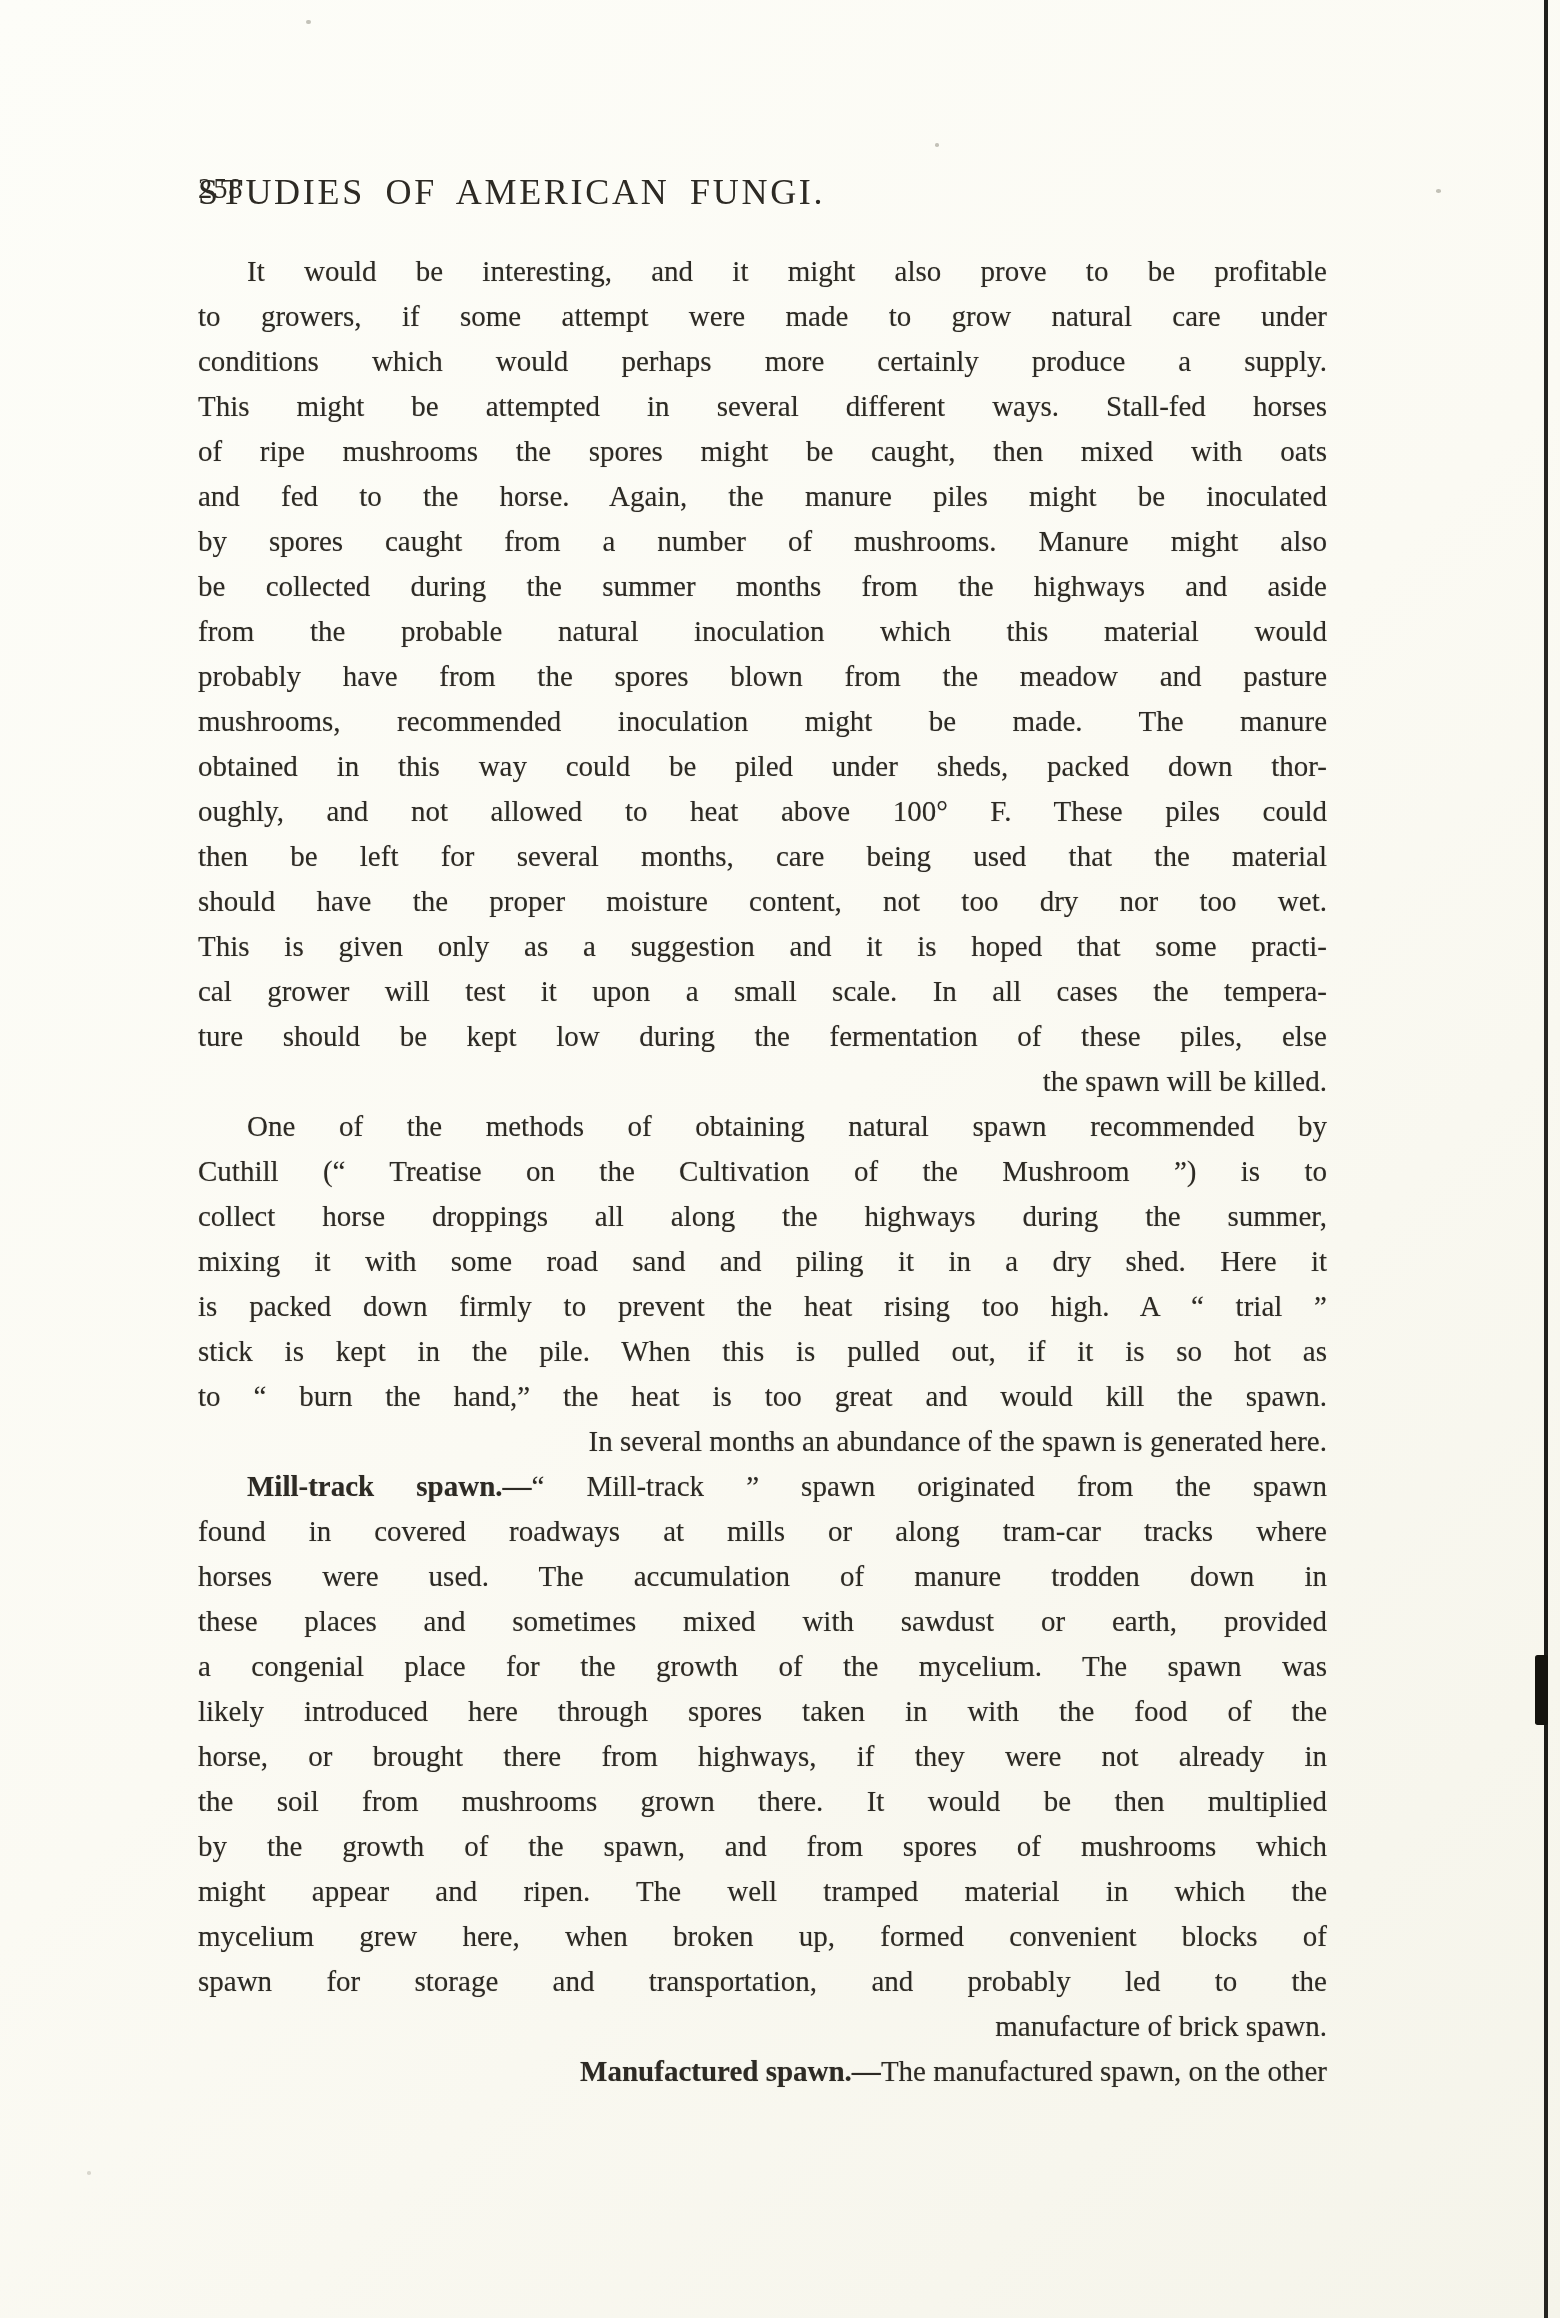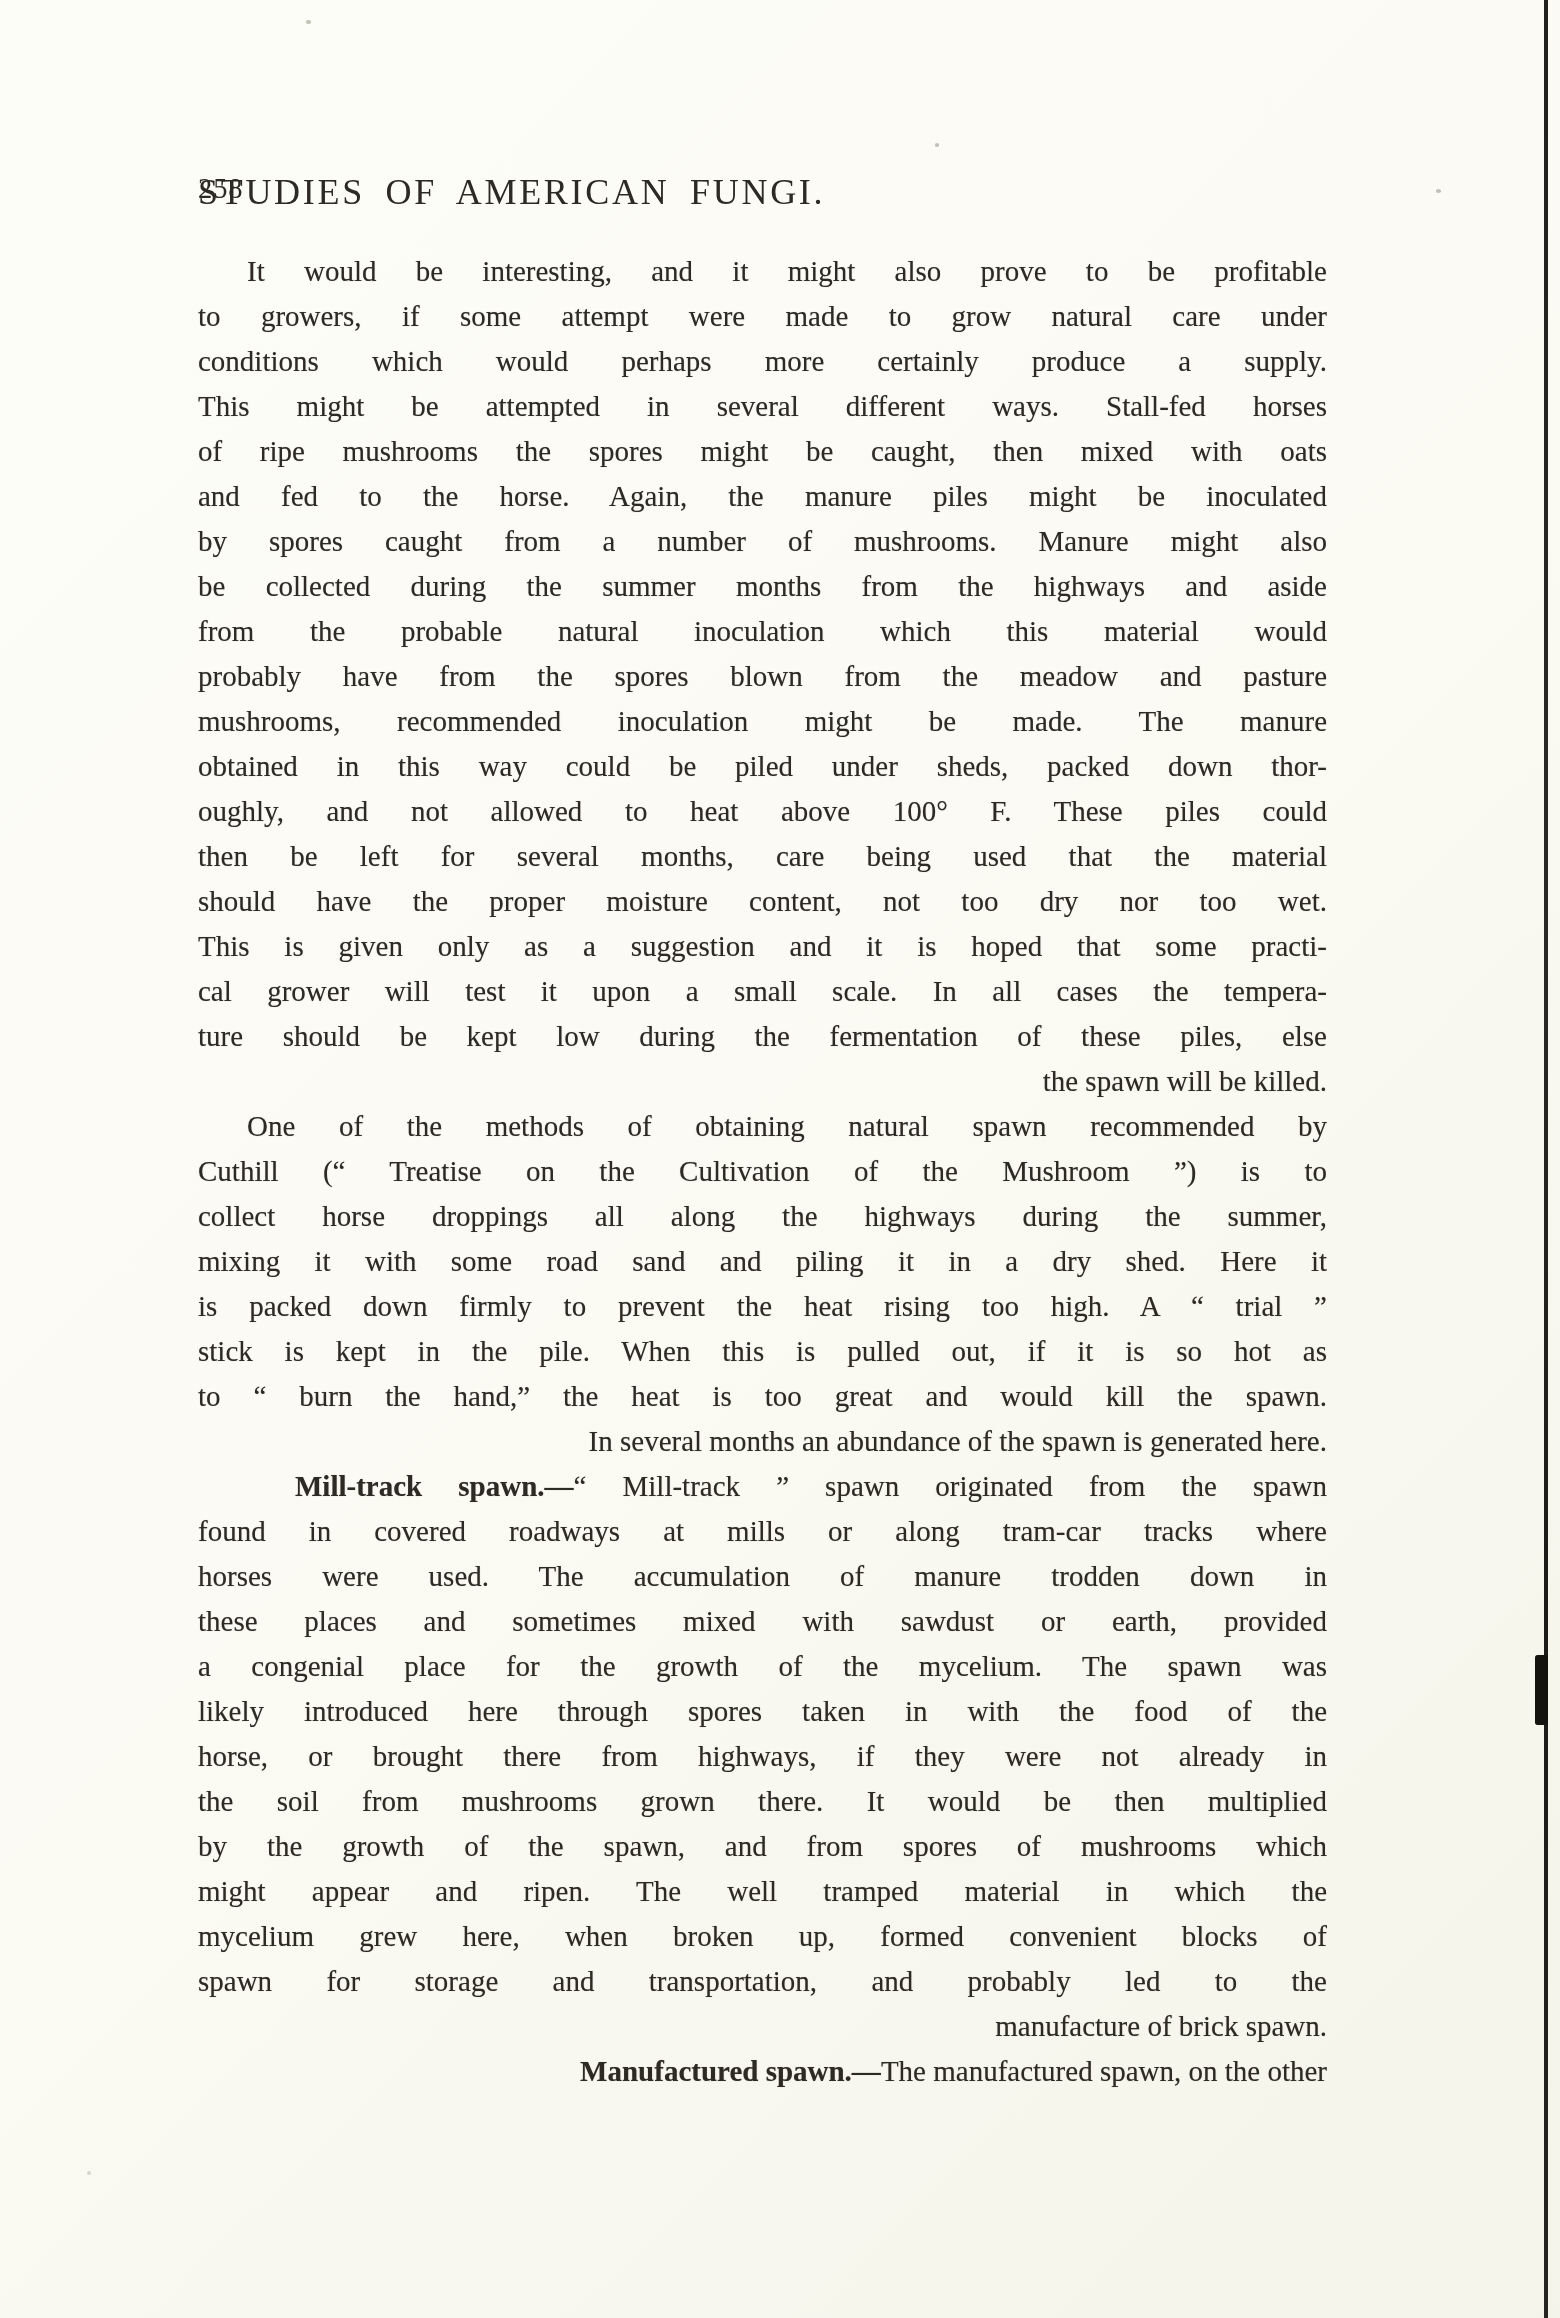--- a/index.html
+++ b/index.html
@@ -47,21 +47,21 @@
     line-height: 45px;
     text-shadow: 0 0 0.9px rgba(46, 42, 36, 0.38);
   }
   .para { margin: 0; }
   .line { text-align: right; }
   .line.j {
     text-align: justify;
     text-align-last: justify;
   }
   .line.ind { text-indent: 49px; }
-  .lead { font-weight: bold; margin-left: 48px; }
+  .lead { font-weight: bold; }
   .binding-line {
     position: absolute;
     left: 1544px;
     top: 0;
     width: 3.6px;
     height: 2319px;
     background: linear-gradient(#20201d 0%, #2b2a26 40%, #1b1b18 70%, #262521 100%);
   }
   .ink-blob {
     position: absolute;

